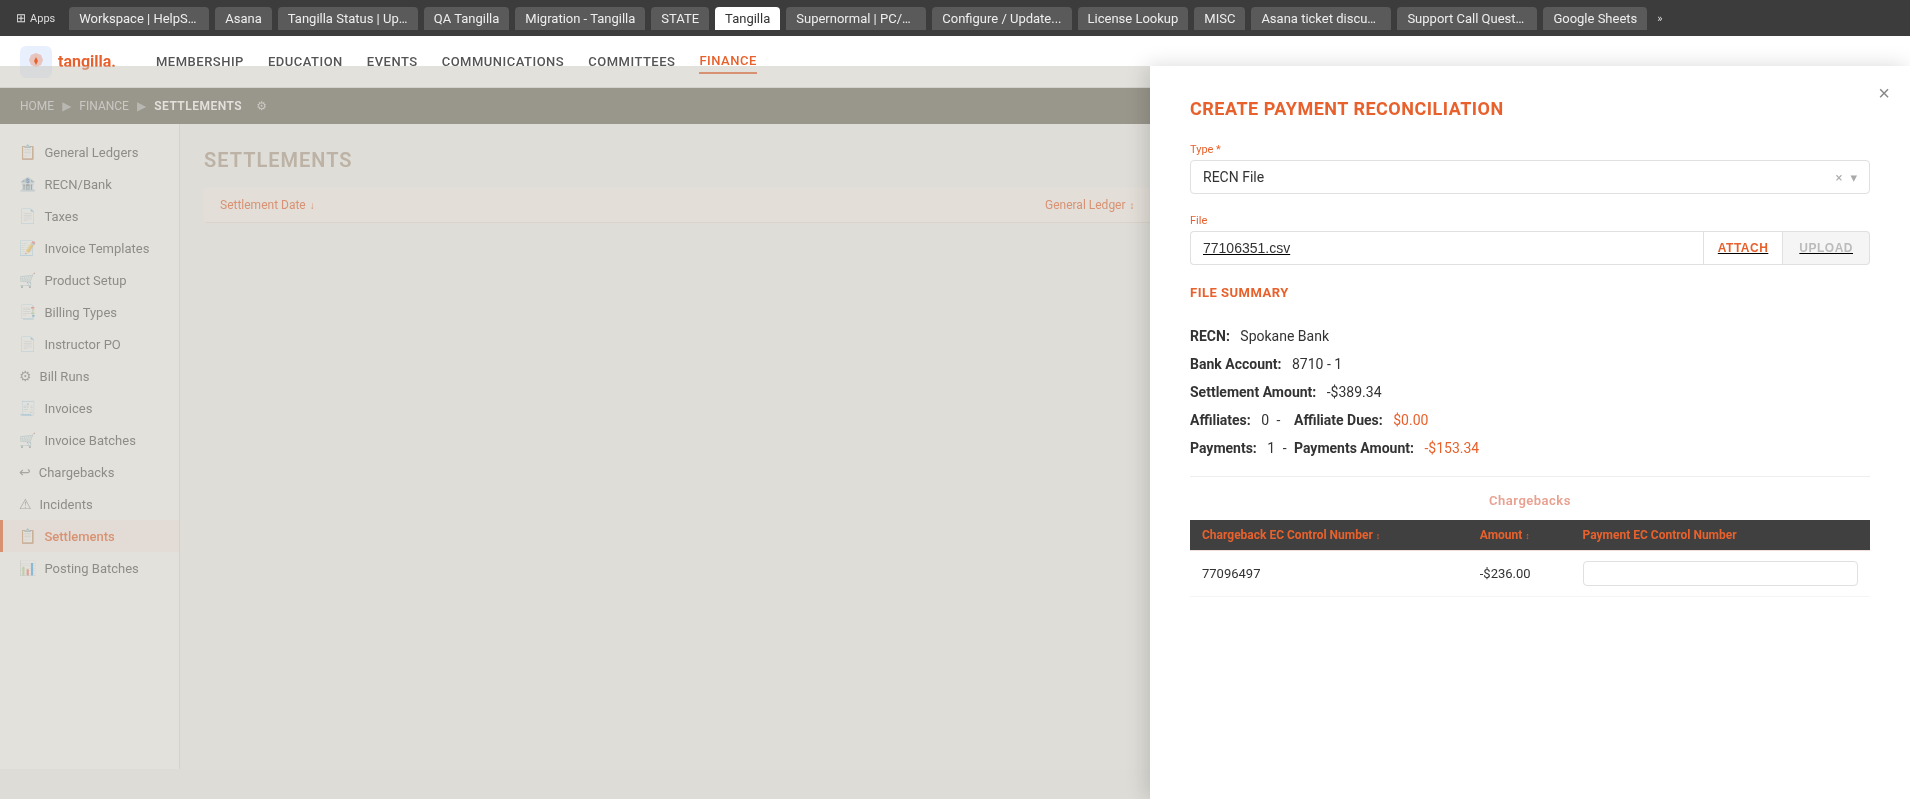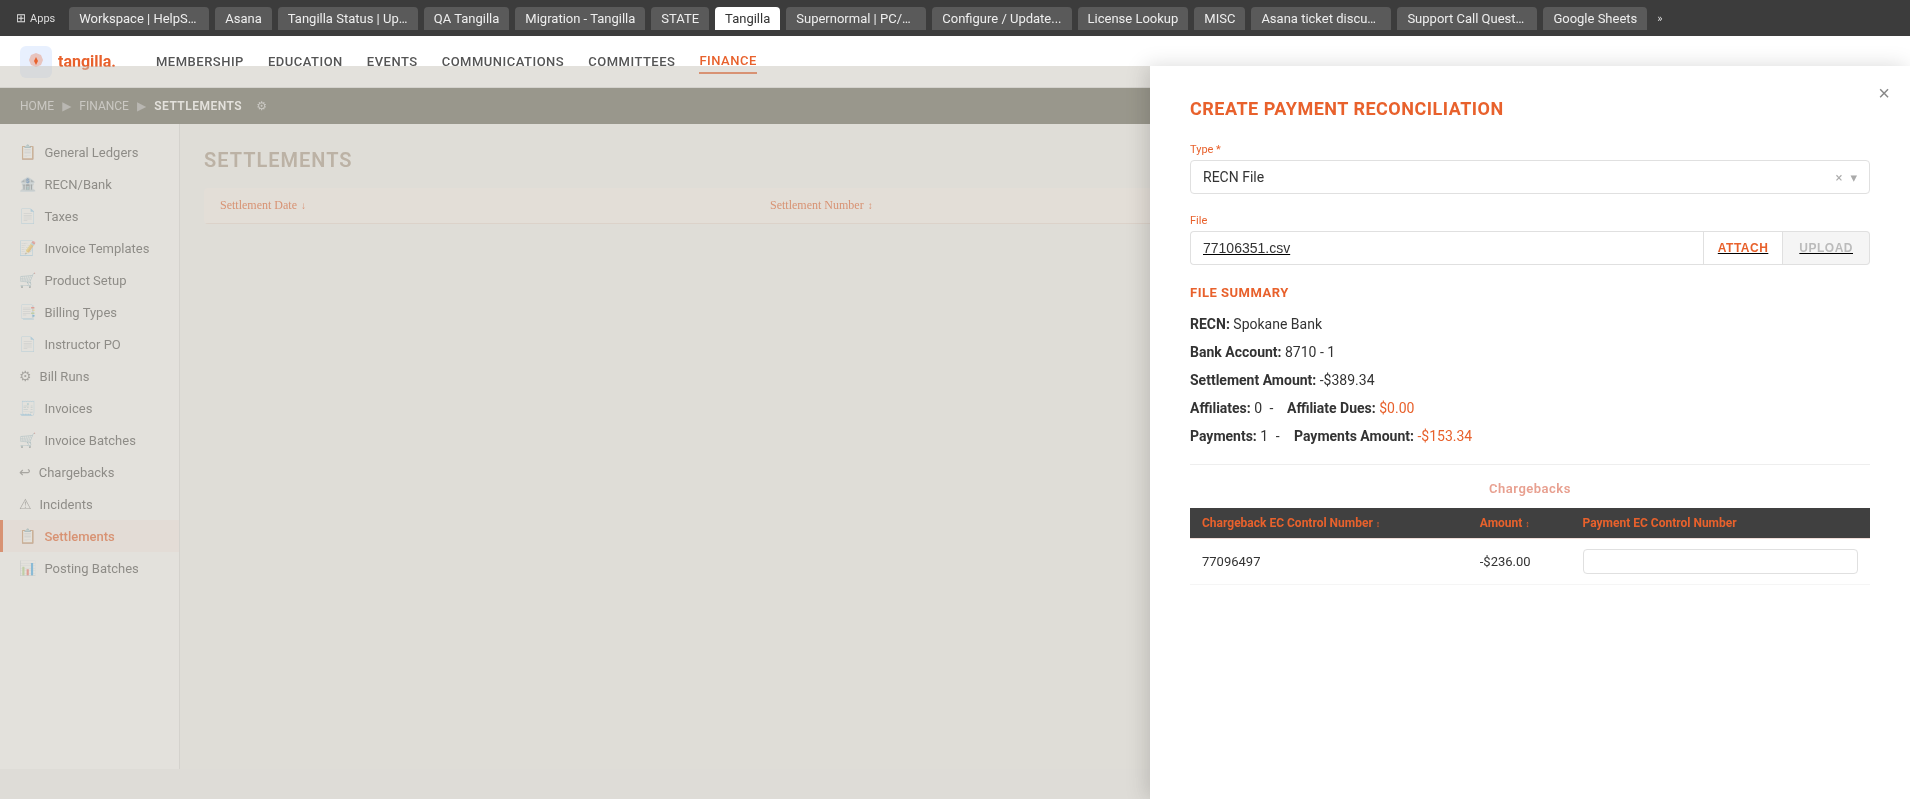--- a/index.html
+++ b/index.html
@@ -150,21 +150,20 @@
       width: 100%;
       background: #fff;
       border-radius: 4px;
       overflow: hidden;
     }
     .table-header {
       display: flex;
       background: #fff8f5;
       border-bottom: 1px solid #f0e0d8;
       padding: 10px 16px;
-      font-family: Liberation Serif, serif;
     }
     .table-col {
       flex: 1;
       font-size: 12px;
       color: #e8612c;
       display: flex;
       align-items: center;
       gap: 4px;
       cursor: pointer;
     }
@@ -274,31 +273,31 @@
       background: #f5f5f5;
       cursor: pointer;
       letter-spacing: 0.5px;
     }
 
     
     .file-summary-title {
       font-size: 13px;
       font-weight: 700;
       color: #e8612c;
-      margin-bottom: 16px;
+      margin-bottom: 28px;
       letter-spacing: 0.5px;
       text-transform: uppercase;
     }
     .summary-row {
       margin-bottom: 12px;
       font-size: 14px;
       color: #333;
     }
     .summary-label { font-weight: 700; }
-    .summary-value { font-weight: 400; }
+    .summary-value { font-weight: 400; margin-left: 7px; }
     .summary-value.orange { color: #e8612c; }
 
     
     .chargebacks-section {
       margin-top: 20px;
     }
     .chargebacks-title {
       font-size: 13px;
       font-weight: 600;
       color: #e8a090;
@@ -457,24 +456,20 @@
     <div class="page-content">
       <div class="page-title">SETTLEMENTS</div>
 
       <div class="data-table">
         <div class="table-header">
           <div class="table-col">
             <span>Settlement Date</span>
             <span class="sort-icon">↓</span>
           </div>
           <div class="table-col">
-            <span>Settlement Number</span>
-            <span class="sort-icon">↕</span>
-          </div>
-          <div class="table-col">
             <span>General Ledger</span>
             <span class="sort-icon">↕</span>
           </div>
         </div>
       </div>
     </div>
   </div>
 </div>
 
 <div class="overlay"></div>
@@ -527,21 +522,21 @@
     <span class="summary-value">0</span>
     <span class="summary-value" style="margin-left:4px;">-</span>
     <span class="summary-label" style="margin-left:10px;text-align:right;">Affiliate Dues:</span>
     <span class="summary-value orange">$0.00</span>
   </div>
 
   <div class="summary-row">
     <span class="summary-label">Payments:</span>
     <span class="summary-value">1</span>
     <span class="summary-value" style="margin-left:4px;">-</span>
-    <span class="summary-label" style="margin-left:11px;">Payments Amount:</span>
+    <span class="summary-label" style="margin-left:4px;">Payments Amount:</span>
     <span class="summary-value orange">-$153.34</span>
   </div>
 
   <div class="chargebacks-section">
     <hr class="divider-line">
     <div class="chargebacks-title">Chargebacks</div>
 
     <table class="cb-table">
       <thead>
         <tr>

